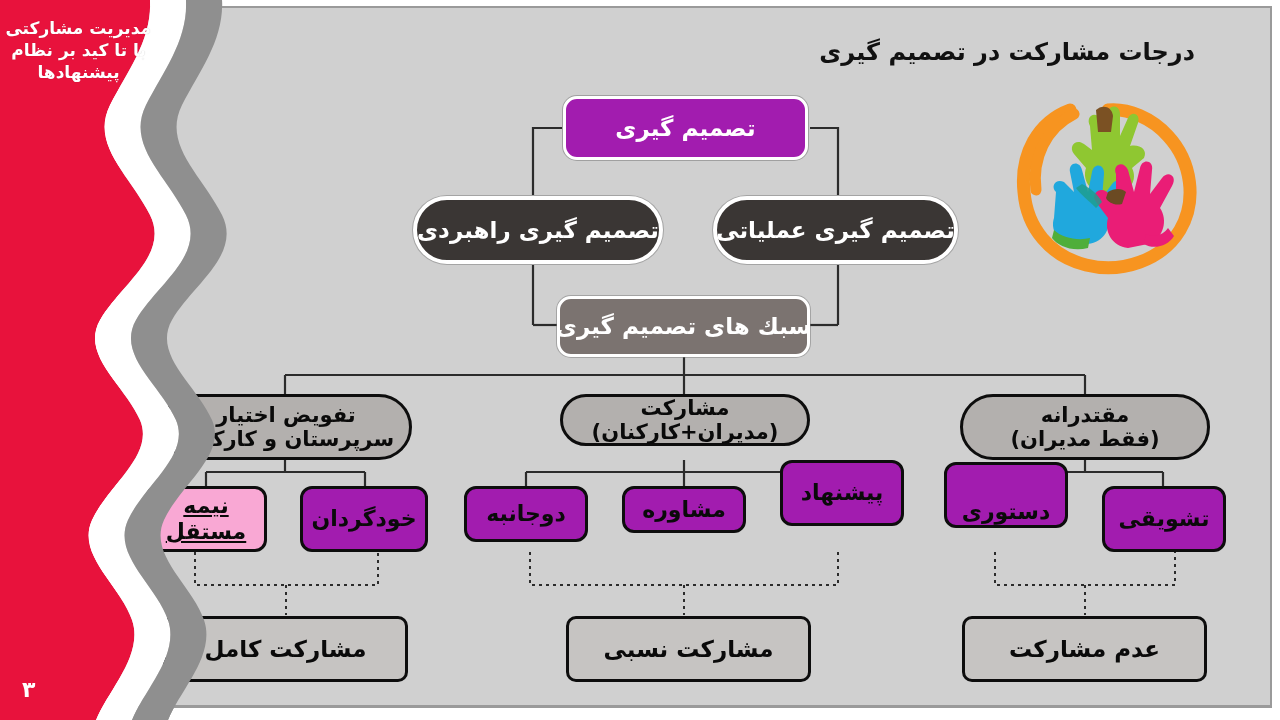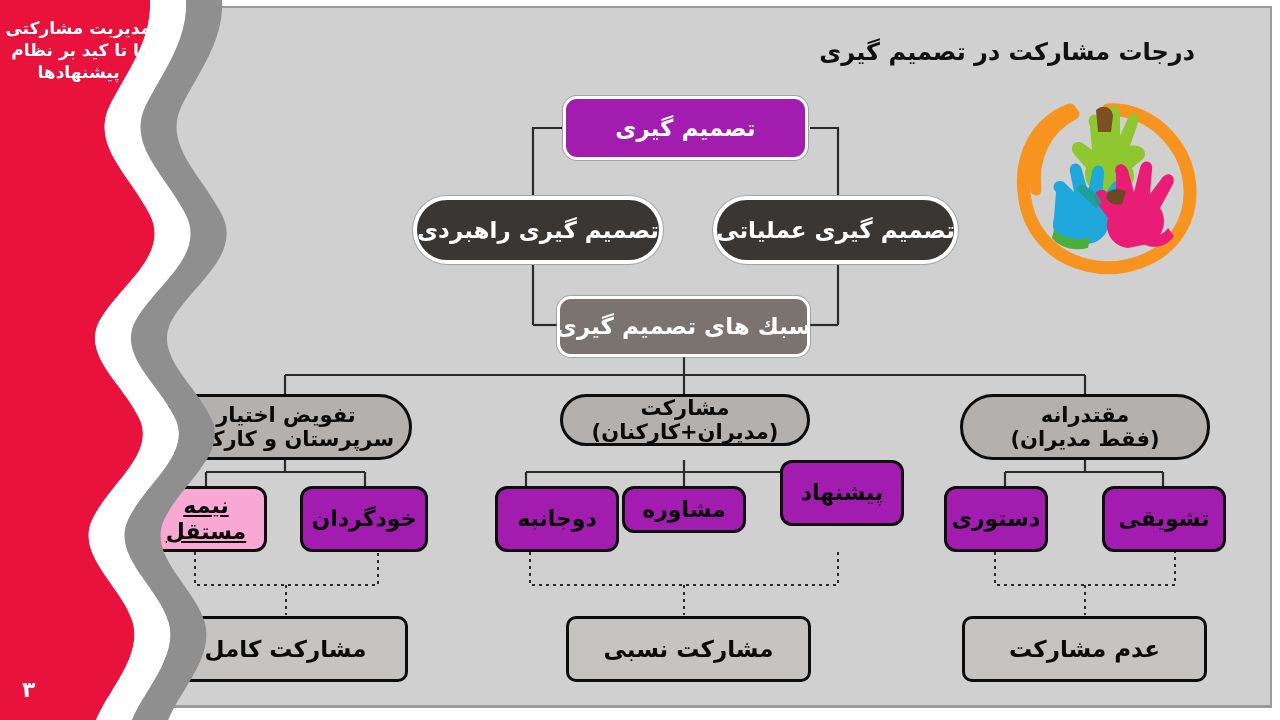--- a/index.html
+++ b/index.html
@@ -381,31 +381,31 @@
   </div>
 
   <div class="node lvl5 darker" style="left:145px; top:486px; width:122px; height:66px;">
     <span class="ln">نیمه</span>
     <span class="ln">مستقل</span>
   </div>
   <div class="node lvl5" style="left:300px; top:486px; width:128px; height:66px;">
     <span class="ln">خودگردان</span>
   </div>
 
-  <div class="node lvl5" style="left:464px; top:486px; width:124px; height:66px;margin-left:31px;">
+  <div class="node lvl5" style="left:464px; top:486px; width:124px; height:56px;">
     <span class="ln">دوجانبه</span>
   </div>
   <div class="node lvl5" style="left:622px; top:486px; width:124px; height:47px;">
     <span class="ln">مشاوره</span>
   </div>
   <div class="node lvl5" style="left:780px; top:460px; width:124px; height:66px;">
     <span class="ln">پیشنهاد</span>
   </div>
 
-  <div class="node lvl5" style="left:944px; top:486px; width:104px; height:66px;">
+  <div class="node lvl5" style="left:944px; top:462px; width:124px; height:66px;justify-content:flex-end;">
     <span class="ln">دستوری</span>
   </div>
   <div class="node lvl5" style="left:1102px; top:486px; width:124px; height:66px;">
     <span class="ln">تشویقی</span>
   </div>
 
   <div class="node lvl6" style="left:163px; top:616px; width:245px; height:66px;">
     <span class="ln">مشارکت کامل</span>
   </div>
   <div class="node lvl6" style="left:566px; top:616px; width:245px; height:66px;">

